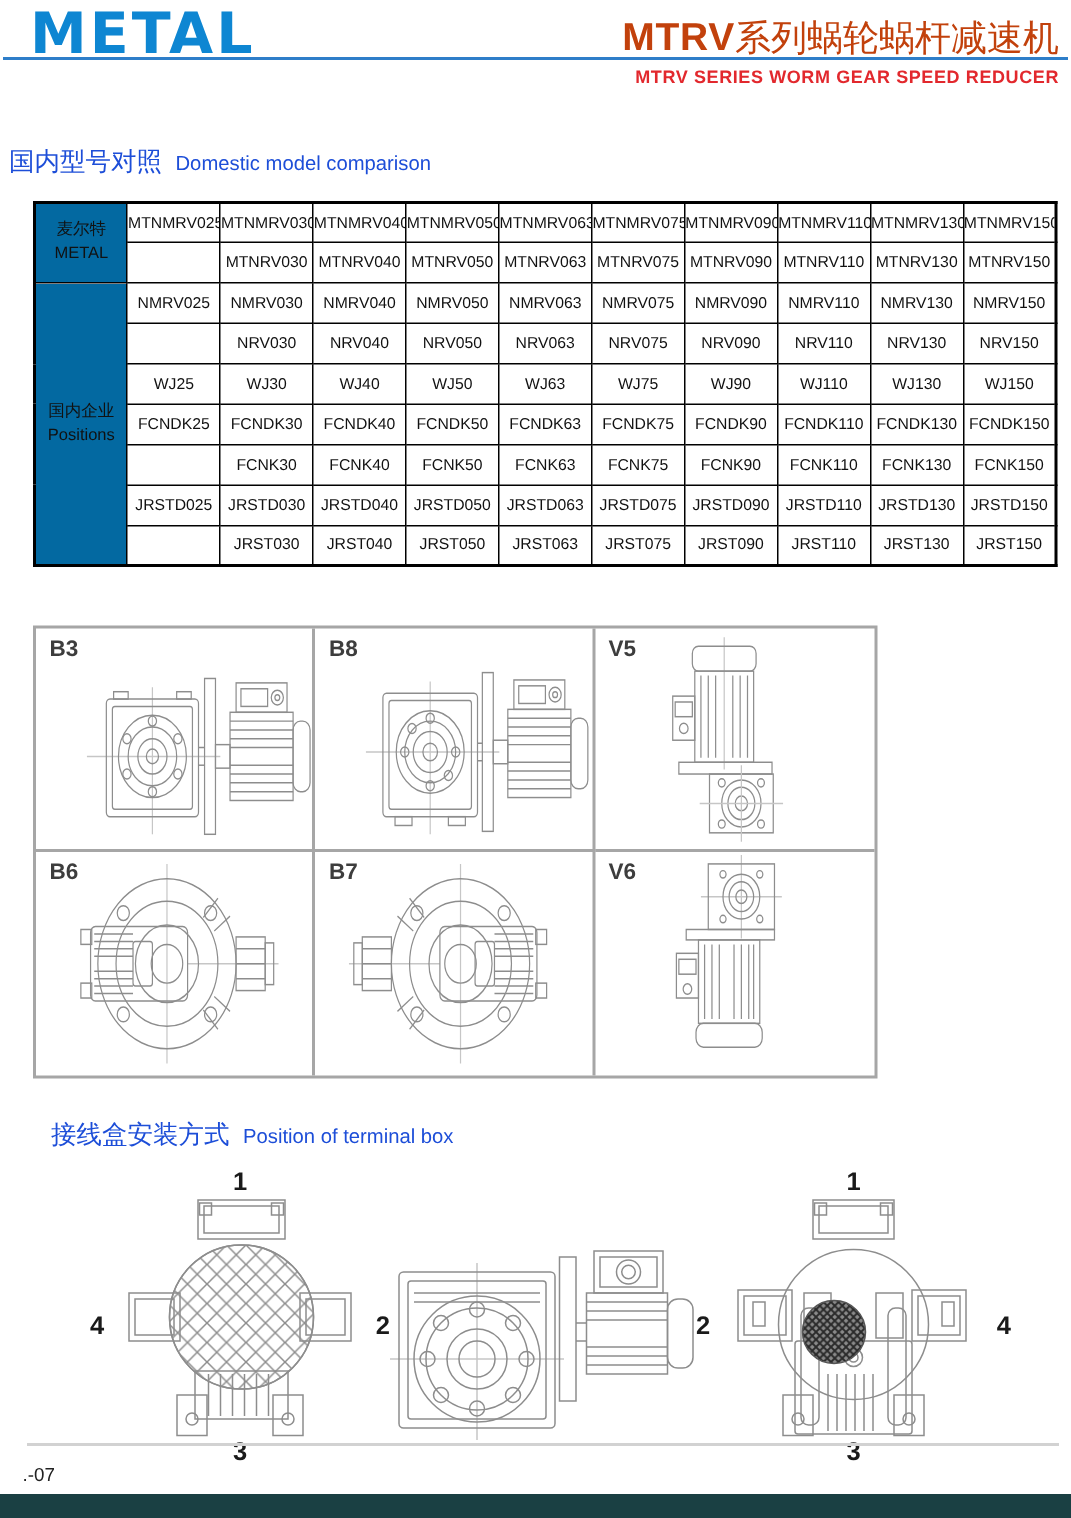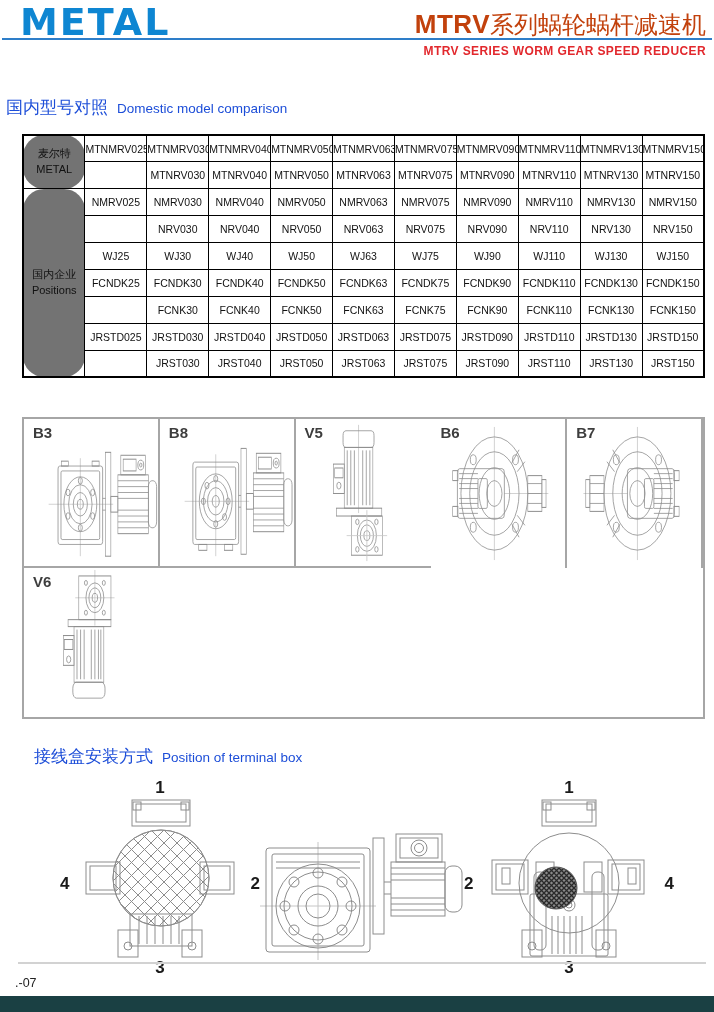--- a/index.html
+++ b/index.html
@@ -21,26 +21,26 @@
   .sec-title { position:absolute; left:6px; white-space:nowrap; color:#1d4ed8; }
   .sec-title .cn { font-size:17px; }
   .sec-title .en { font-size:13.5px; margin-left:9px; }
 
   
   table.cmp { position:absolute; left:22px; top:134px; width:683px; border-collapse:collapse;
               table-layout:fixed; border:2px solid #000; }
   table.cmp th, table.cmp td { border:1px solid #000; height:26.9px; font-size:10.5px;
               text-align:center; vertical-align:middle; padding:0; font-weight:normal; color:#111;
               overflow:hidden; }
-  table.cmp th { background:#737373; border-right:1.5px solid #000;border-radius:21px; }
+  table.cmp th { background:#0369a1; border-right:1.5px solid #000; }
   table.cmp th div { line-height:1.45; font-size:11px; }
 
   
-  .mount-grid { position:absolute; left:22px; top:417px; width:683px; height:302px;
-                display:grid; grid-template-columns:1fr 1fr 1fr 1fr 1fr; grid-template-rows:1fr 1fr;
+  .mount-grid { position:absolute; left:22px; top:417px; width:563px; height:302px;
+                display:grid; grid-template-columns:1fr 1fr 1fr; grid-template-rows:1fr 1fr;
                 border:2px solid #a6a6a6; }
   .mount-cell { position:relative; border-right:2px solid #a6a6a6; border-bottom:2px solid #a6a6a6; }
   .mount-cell:nth-child(3n) { border-right:none; }
   .mount-cell:nth-child(n+4) { border-bottom:none; }
   .mount-label { position:absolute; left:9px; top:5px; font-size:15px; font-weight:600; color:#3d3d3d; }
   .mount-cell svg { position:absolute; inset:0; width:100%; height:100%; }
 
   
   .term-wrap { position:absolute; left:22px; top:772px; width:683px; height:200px; }
   .term-view { position:absolute; }

